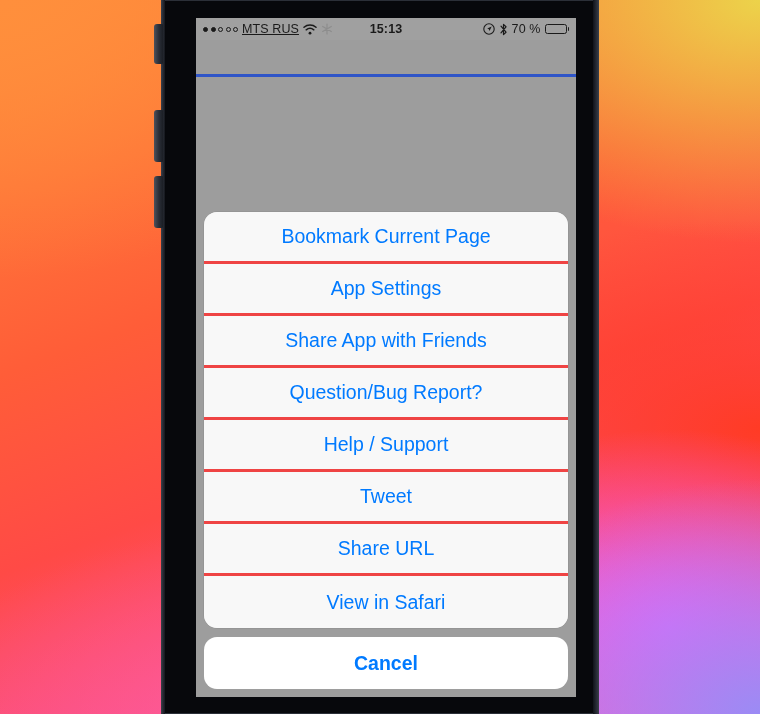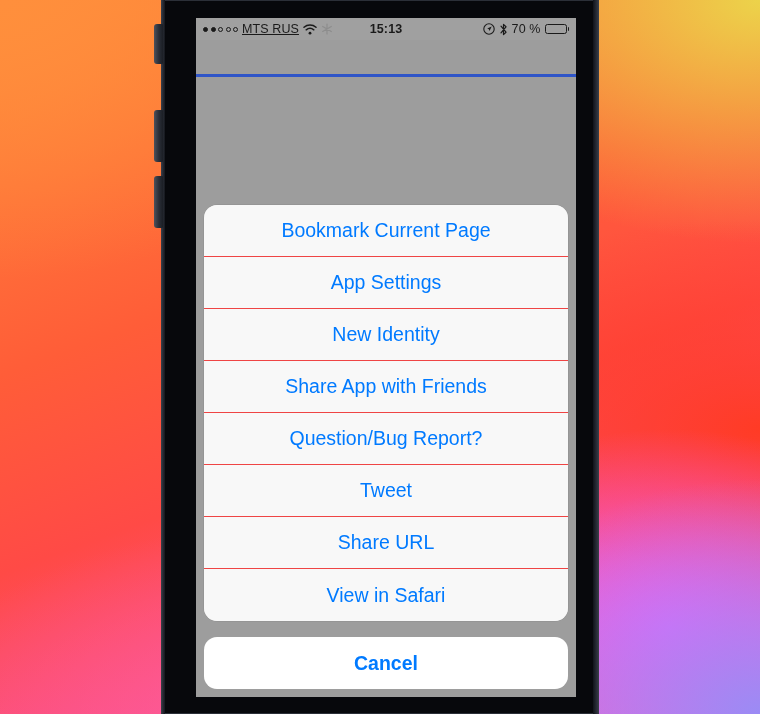--- a/index.html
+++ b/index.html
@@ -94,28 +94,28 @@
     border-radius:13px;
     overflow:hidden;
     box-shadow:0 0 0 .5px rgba(0,0,0,.10);
   }
   .row {
     height:52px;
     background:#f8f8f8;
     display:flex; align-items:center; justify-content:center;
     color:#007aff;
     font-size:19.5px;
-    border-bottom:1px solid #ef4444;
+    border-bottom:3px solid #ef4444;
     cursor:pointer;
     -webkit-font-smoothing:antialiased;
   }
   .row:last-child { border-bottom:none; }
 
   #cancel-btn {
-    margin-top:16px;
+    margin-top:9px;
     height:52px;
     background:#ffffff;
     border-radius:13px;
     display:flex; align-items:center; justify-content:center;
     color:#007aff;
     font-size:19.5px; font-weight:700;
     cursor:pointer;
   }
 </style>
 </head>
@@ -183,23 +183,23 @@
           <span class="shell"><span class="fill" style="width: 70%;"></span></span>
           <span class="tip"></span>
         </span>
       </div>
     </div>
 
     <div id="sheet-wrap">
       <div id="sheet">
           <div class="row">Bookmark Current Page</div>
           <div class="row">App Settings</div>
-          <div class="row">New Identity</div>
           <div class="row">Share App with Friends</div>
           <div class="row">Question/Bug Report?</div>
+          <div class="row">Help / Support</div>
           <div class="row">Tweet</div>
           <div class="row">Share URL</div>
           <div class="row">View in Safari</div>
         </div>
       <div id="cancel-btn">Cancel</div>
     </div>
 
   </div>
 </div>
 

